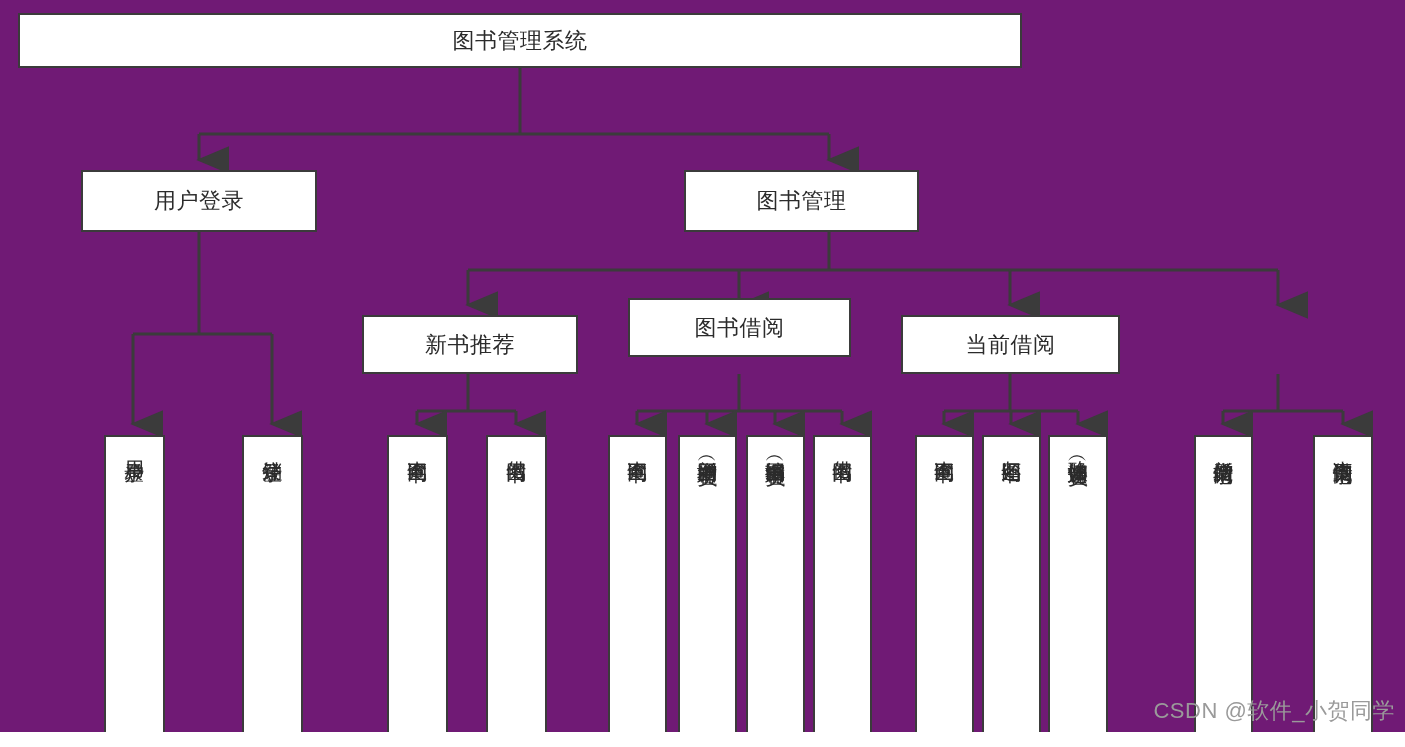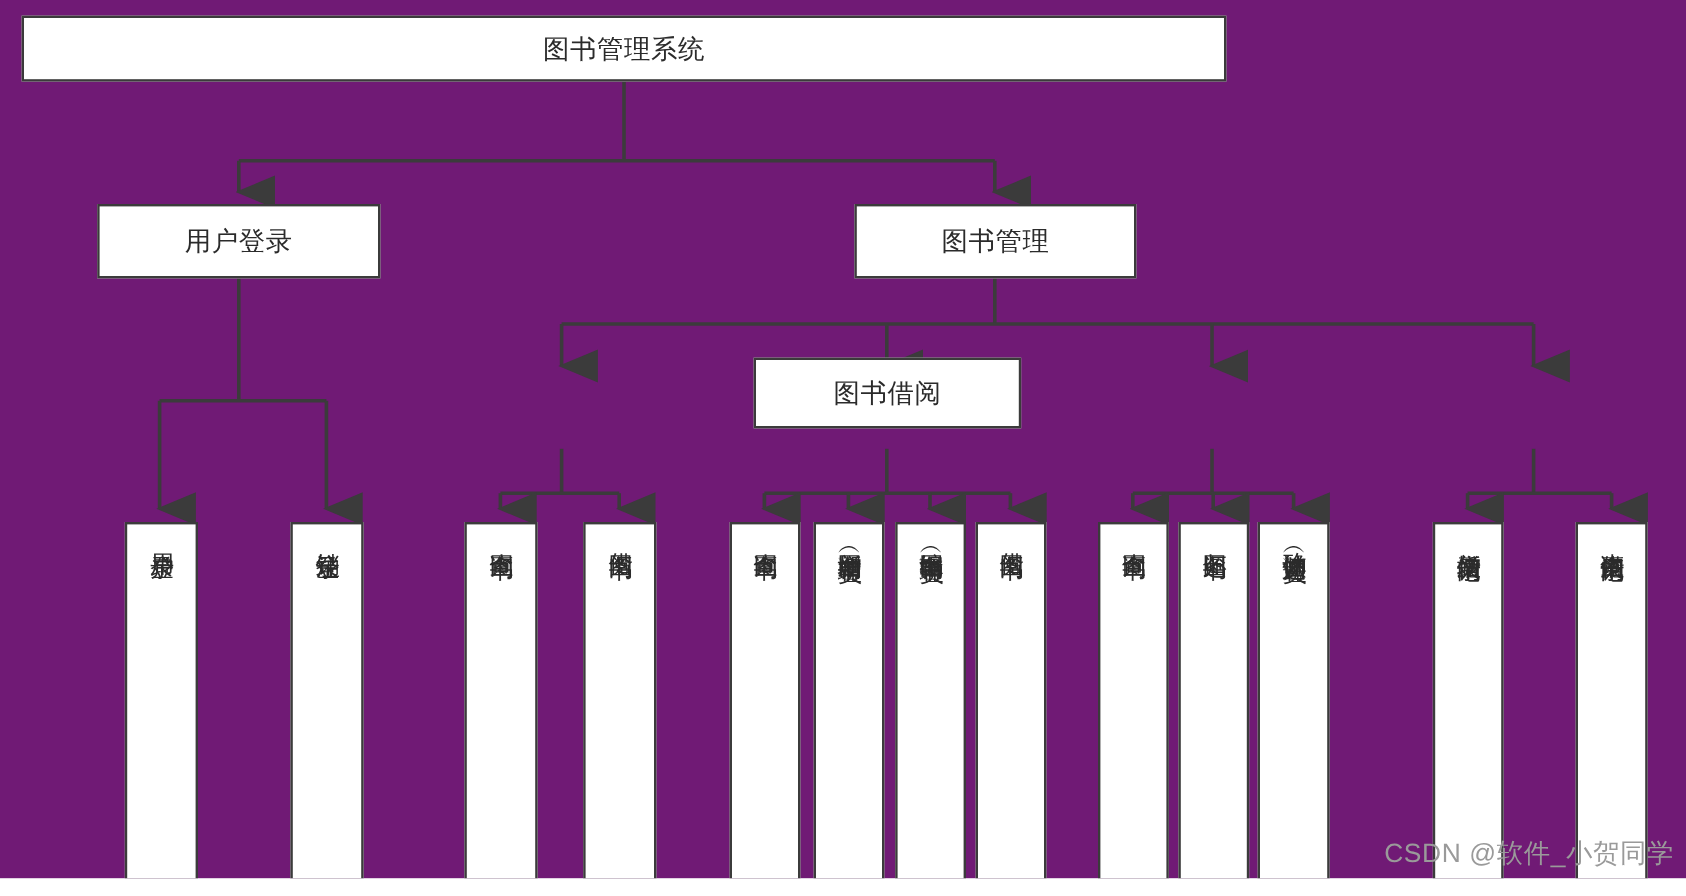--- a/index.html
+++ b/index.html
@@ -124,26 +124,32 @@
     </g>
   </svg>
 
   <div class="node root" style="left:18px; top:13px; width:1004px; height:55px;">
     <span class="label">图书管理系统</span>
   </div>
 
   <div class="node level2" style="left:81px; top:170px; width:236px; height:62px;">
     <span class="label">用户登录</span>
   </div>
-  <div class="node level2" style="left:712px; top:170px; width:235px; height:62px;">
+  <div class="node level2" style="left:684px; top:170px; width:235px; height:62px;">
     <span class="label">图书管理</span>
   </div>
 
+  <div class="node level2" style="left:362px; top:315px; width:216px; height:59px;">
+    <span class="label">新书推荐</span>
+  </div>
   <div class="node level2" style="left:628px; top:298px; width:223px; height:59px;">
     <span class="label">图书借阅</span>
+  </div>
+  <div class="node level2" style="left:901px; top:315px; width:219px; height:59px;">
+    <span class="label">当前借阅</span>
   </div>
 
   <div class="node leaf" style="left:104px; top:435px; width:61px; height:299px;">
     <span class="label">用户登录</span>
   </div>
   <div class="node leaf" style="left:242px; top:435px; width:61px; height:299px;">
     <span class="label">注销登录</span>
   </div>
 
   <div class="node leaf" style="left:387px; top:435px; width:61px; height:299px;">

